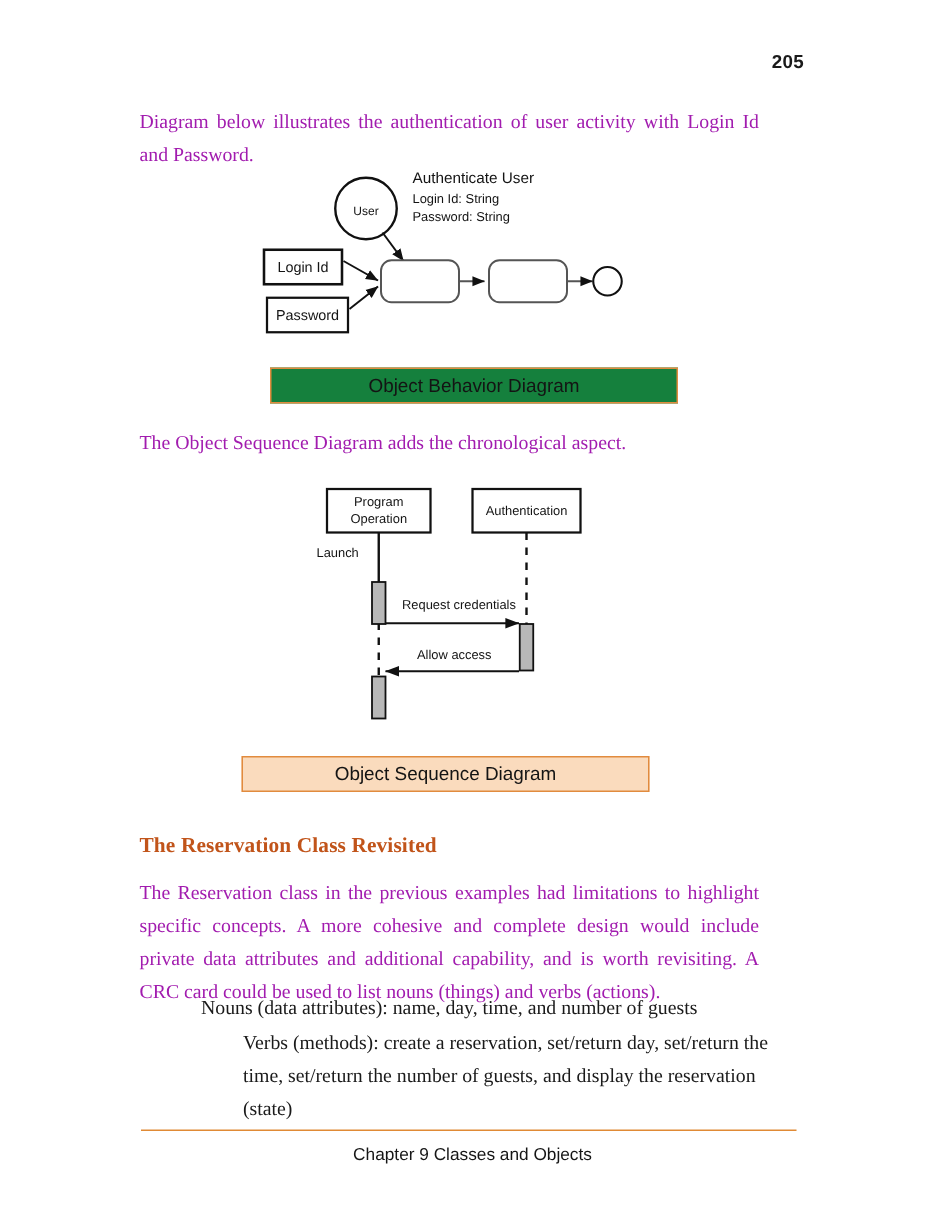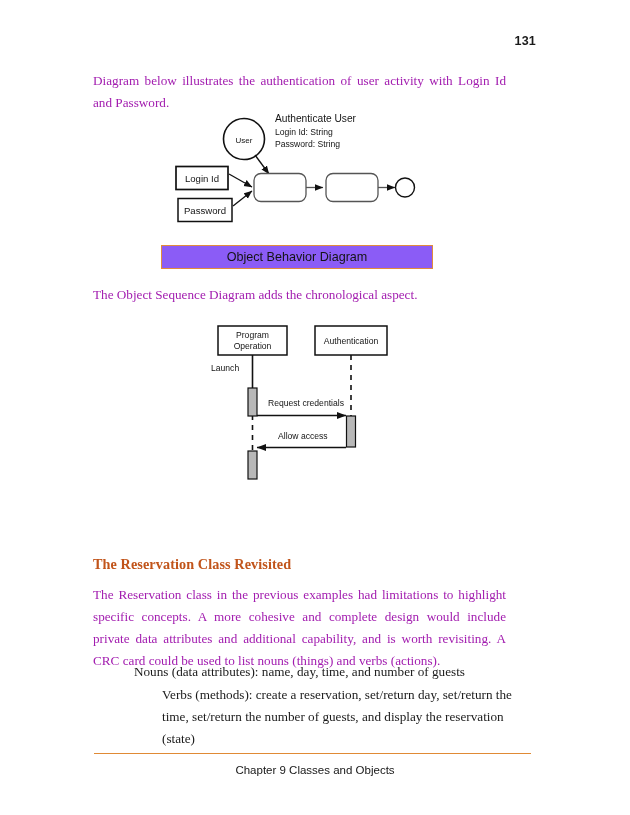--- a/index.html
+++ b/index.html
@@ -116,21 +116,21 @@
   svg text.sans {
     font-family: "Liberation Sans", sans-serif;
     fill: #141414;
   }
 </style>
 </head>
 <body>
 
 <div class="page">
 
-  <div class="page-number">131</div>
+  <div class="page-number">205</div>
 
   <div class="body-text para-intro">Diagram below illustrates the authentication of user activity with Login Id and Password.</div>
 
   <div class="diagram diagram-activity">
     <svg width="265" height="125" viewBox="0 0 265 125">
 
       <circle cx="79" cy="31" r="20.5" fill="#ffffff" stroke="#111111" stroke-width="1.6"></circle>
       <text class="sans" x="79" y="35" font-size="8" text-anchor="middle">User</text>
 
       <text class="sans" x="110" y="14" font-size="10.2">Authenticate User</text>
@@ -158,21 +158,21 @@
       <line x1="141" y1="79.5" x2="158" y2="79.5" stroke="#555555" stroke-width="1.3" marker-end="url(#arrowhead)"></line>
 
       <rect x="161" y="65.5" width="52" height="28" rx="7" ry="7" fill="#ffffff" stroke="#555555" stroke-width="1.3"></rect>
 
       <line x1="213" y1="79.5" x2="230" y2="79.5" stroke="#555555" stroke-width="1.3" marker-end="url(#arrowhead)"></line>
 
       <circle cx="240" cy="79.5" r="9.5" fill="#ffffff" stroke="#111111" stroke-width="1.4"></circle>
     </svg>
   </div>
 
-  <div class="caption-bar caption-behavior" style="background: #8b5cf6; border-color: rgb(225, 139, 62);">
+  <div class="caption-bar caption-behavior" style="background: #15803d; border-color: rgb(225, 139, 62); margin-left: 19px;">
     <span>Object Behavior Diagram</span>
   </div>
 
   <div class="body-text para-seq">The Object Sequence Diagram adds the chronological aspect.</div>
 
   <div class="diagram diagram-sequence">
     <svg width="200" height="165" viewBox="0 0 200 165">
       <defs>
         <marker id="seqarrow" markerWidth="8" markerHeight="8" refX="7" refY="3.2" orient="auto">
           <path d="M0,0.5 L7.2,3.2 L0,5.9 Z" fill="#111111"></path>
@@ -200,20 +200,23 @@
 
       <rect x="146.5" y="96" width="9" height="31" fill="#b8b8b8" stroke="#111111" stroke-width="1.2"></rect>
 
       <text class="sans" x="78" y="119" font-size="8.6">Allow access</text>
       <line x1="146" y1="127.5" x2="57" y2="127.5" stroke="#111111" stroke-width="1.3" marker-end="url(#seqarrow)"></line>
 
       <rect x="48" y="131" width="9" height="28" fill="#b8b8b8" stroke="#111111" stroke-width="1.2"></rect>
     </svg>
   </div>
 
+  <div class="caption-bar caption-sequence" style="background: rgb(250, 219, 189); border-color: rgb(225, 139, 62);">
+    <span>Object Sequence Diagram</span>
+  </div>
 
   <div class="section-heading" style="color: rgb(193, 84, 26); text-align: right;">The Reservation Class Revisited</div>
 
   <div class="body-text para-res">The Reservation class in the previous examples had limitations to highlight specific concepts.  A more cohesive and complete design would include private data attributes and additional capability, and is worth revisiting.  A CRC card could be used to list nouns (things) and verbs (actions).</div>
 
   <div class="indent-text nouns">Nouns (data attributes): name, day, time, and number of guests</div>
   <div class="indent-text verbs">Verbs (methods): create a reservation, set/return day, set/return the time, set/return the number of guests, and display the reservation (state)</div>
 
   <div class="footer-rule" style="background: rgb(224, 138, 53);"></div>
   <div class="footer-text">Chapter 9 Classes and Objects</div>

